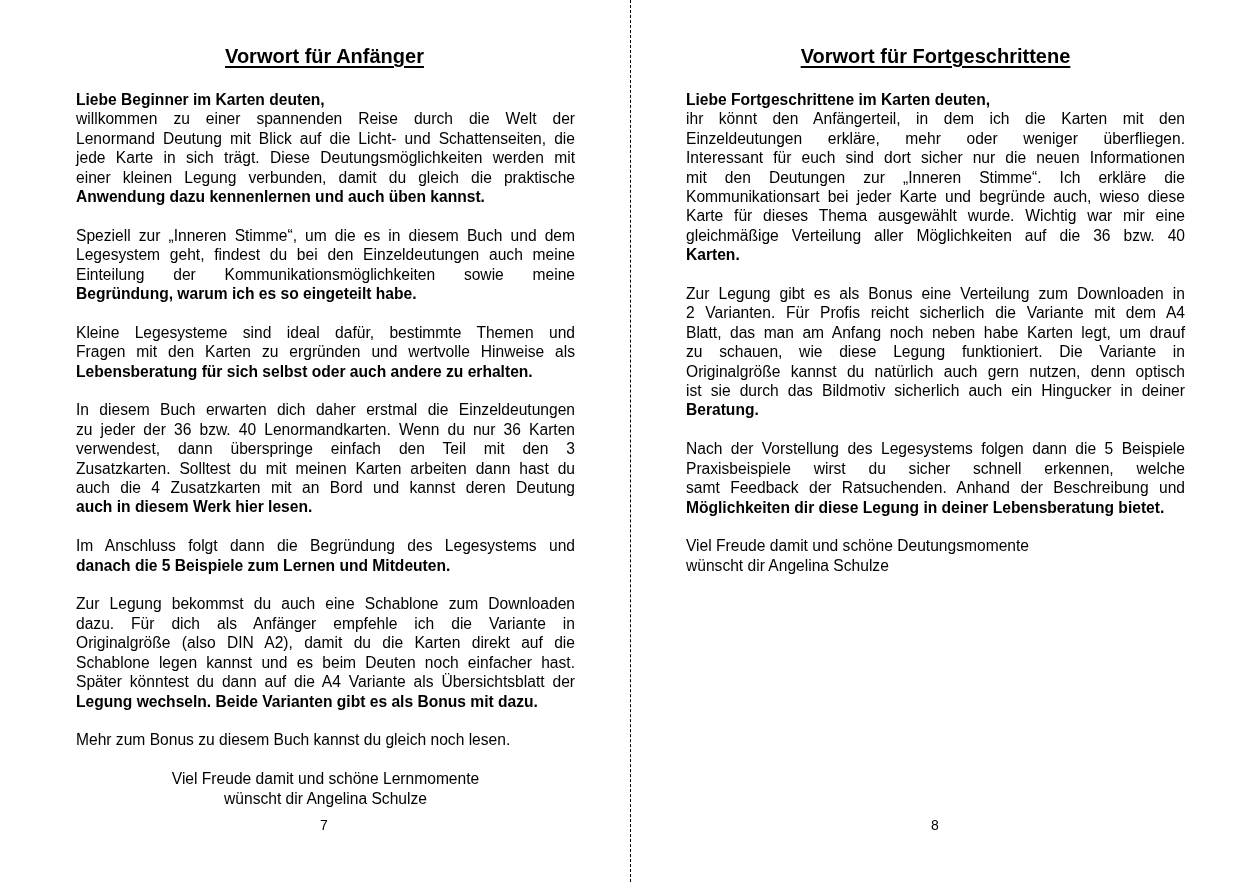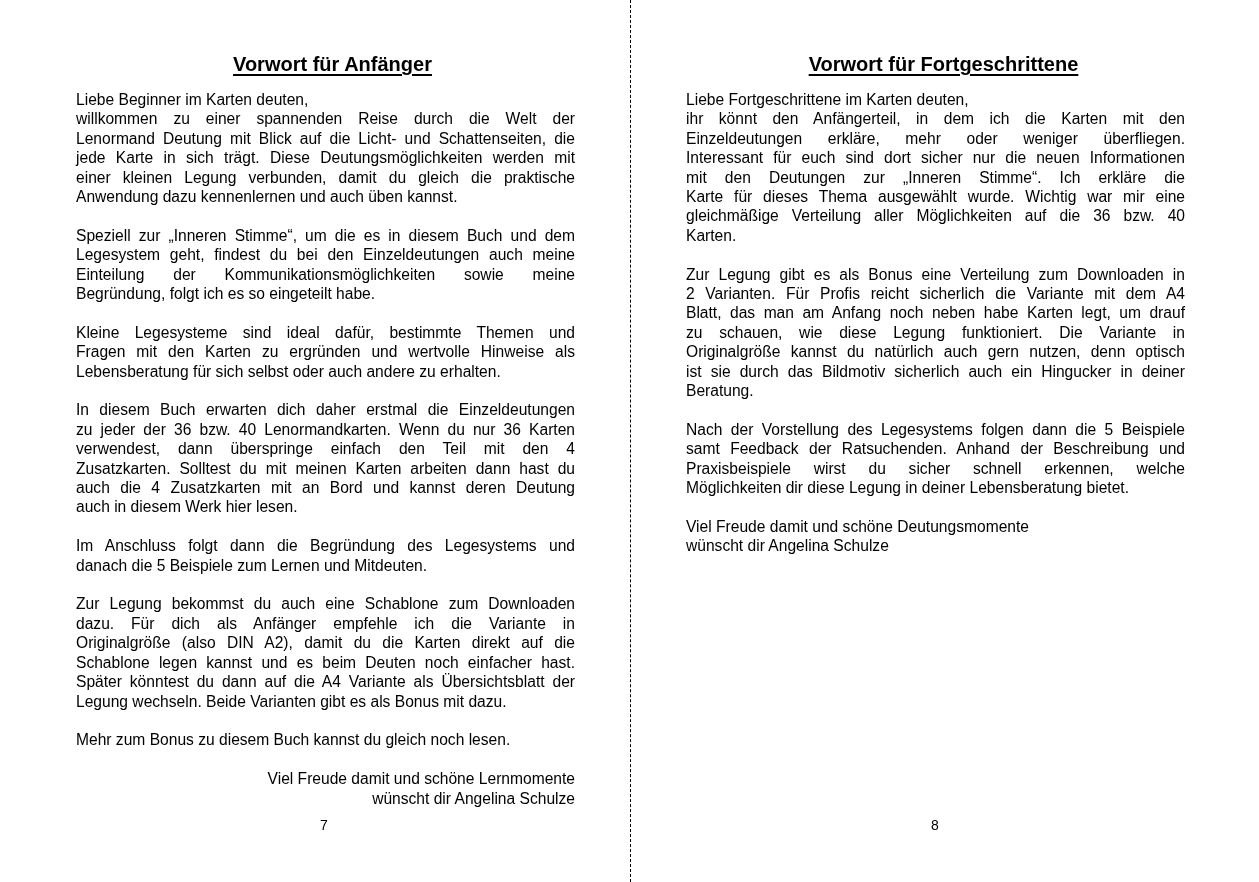--- a/index.html
+++ b/index.html
@@ -32,21 +32,21 @@
     }
     .title {
       position: absolute;
       top: 44px;
       left: 0;
       right: 0;
       text-align: center;
       font-weight: bold;
       font-size: 20px;
       line-height: 24px;
-      margin: 8px;
+      margin: 0;
     }
     .title span {
       text-decoration: underline;
       text-decoration-thickness: 2px;
       text-underline-offset: 3px;
     }
     .page-left .title { left: 75px; width: 499px; right: auto; }
     .page-right .title { left: 55px; width: 499px; right: auto; }
     .body {
       position: absolute;
@@ -63,20 +63,21 @@
     }
     .para .line {
       display: block;
     }
     .para.justify .line {
       text-align: justify;
       text-align-last: justify;
     }
     .para.justify .line.last {
       text-align-last: left;
+      font-weight: bold;
     }
     .page-num {
       position: absolute;
       top: 816px;
       font-size: 14px;
       line-height: 18px;
       width: 40px;
       text-align: center;
     }
     .page-left .page-num { left: 304px; }
@@ -93,86 +94,87 @@
         <span class="line">willkommen zu einer spannenden Reise durch die Welt der</span>
         <span class="line">Lenormand Deutung mit Blick auf die Licht- und Schattenseiten, die</span>
         <span class="line">jede Karte in sich trägt. Diese Deutungsmöglichkeiten werden mit</span>
         <span class="line">einer kleinen Legung verbunden, damit du gleich die praktische</span>
         <span class="line last">Anwendung dazu kennenlernen und auch üben kannst.</span>
       </p>
       <p class="para justify">
         <span class="line">Speziell zur „Inneren Stimme“, um die es in diesem Buch und dem</span>
         <span class="line">Legesystem geht, findest du bei den Einzeldeutungen auch meine</span>
         <span class="line">Einteilung der Kommunikationsmöglichkeiten sowie meine</span>
-        <span class="line last">Begründung, folgt ich es so eingeteilt habe.</span>
+        <span class="line last">Begründung, warum ich es so eingeteilt habe.</span>
       </p>
       <p class="para justify">
         <span class="line">Kleine Legesysteme sind ideal dafür, bestimmte Themen und</span>
         <span class="line">Fragen mit den Karten zu ergründen und wertvolle Hinweise als</span>
         <span class="line last">Lebensberatung für sich selbst oder auch andere zu erhalten.</span>
       </p>
       <p class="para justify">
         <span class="line">In diesem Buch erwarten dich daher erstmal die Einzeldeutungen</span>
         <span class="line">zu jeder der 36 bzw. 40 Lenormandkarten. Wenn du nur 36 Karten</span>
-        <span class="line">verwendest, dann überspringe einfach den Teil mit den 4</span>
+        <span class="line">verwendest, dann überspringe einfach den Teil mit den 3</span>
         <span class="line">Zusatzkarten. Solltest du mit meinen Karten arbeiten dann hast du</span>
         <span class="line">auch die 4 Zusatzkarten mit an Bord und kannst deren Deutung</span>
         <span class="line last">auch in diesem Werk hier lesen.</span>
       </p>
       <p class="para justify">
         <span class="line">Im Anschluss folgt dann die Begründung des Legesystems und</span>
         <span class="line last">danach die 5 Beispiele zum Lernen und Mitdeuten.</span>
       </p>
       <p class="para justify">
         <span class="line">Zur Legung bekommst du auch eine Schablone zum Downloaden</span>
         <span class="line">dazu. Für dich als Anfänger empfehle ich die Variante in</span>
         <span class="line">Originalgröße (also DIN A2), damit du die Karten direkt auf die</span>
         <span class="line">Schablone legen kannst und es beim Deuten noch einfacher hast.</span>
         <span class="line">Später könntest du dann auf die A4 Variante als Übersichtsblatt der</span>
         <span class="line last">Legung wechseln. Beide Varianten gibt es als Bonus mit dazu.</span>
       </p>
       <p class="para">
         <span class="line last">Mehr zum Bonus zu diesem Buch kannst du gleich noch lesen.</span>
       </p>
-      <p class="para" style="text-align: right;">
+      <p class="para" style="text-align: center;">
         <span class="line last">Viel Freude damit und schöne Lernmomente</span>
         <span class="line last">wünscht dir Angelina Schulze</span>
       </p>
     </div>
   <div class="page-num">7</div>
 </div>
 
 <div class="divider"></div>
 
 <div class="page page-right">
   <h1 class="title"><span>Vorwort für Fortgeschrittene</span></h1>
   <div class="body">
       <p class="para justify">
         <span class="line last">Liebe Fortgeschrittene im Karten deuten,</span>
         <span class="line">ihr könnt den Anfängerteil, in dem ich die Karten mit den</span>
         <span class="line">Einzeldeutungen erkläre, mehr oder weniger überfliegen.</span>
         <span class="line">Interessant für euch sind dort sicher nur die neuen Informationen</span>
         <span class="line">mit den Deutungen zur „Inneren Stimme“. Ich erkläre die</span>
+        <span class="line">Kommunikationsart bei jeder Karte und begründe auch, wieso diese</span>
         <span class="line">Karte für dieses Thema ausgewählt wurde. Wichtig war mir eine</span>
         <span class="line">gleichmäßige Verteilung aller Möglichkeiten auf die 36 bzw. 40</span>
         <span class="line last">Karten.</span>
       </p>
       <p class="para justify">
         <span class="line">Zur Legung gibt es als Bonus eine Verteilung zum Downloaden in</span>
         <span class="line">2 Varianten. Für Profis reicht sicherlich die Variante mit dem A4</span>
         <span class="line">Blatt, das man am Anfang noch neben habe Karten legt, um drauf</span>
         <span class="line">zu schauen, wie diese Legung funktioniert. Die Variante in</span>
         <span class="line">Originalgröße kannst du natürlich auch gern nutzen, denn optisch</span>
         <span class="line">ist sie durch das Bildmotiv sicherlich auch ein Hingucker in deiner</span>
         <span class="line last">Beratung.</span>
       </p>
       <p class="para justify">
         <span class="line">Nach der Vorstellung des Legesystems folgen dann die 5 Beispiele</span>
+        <span class="line">Praxisbeispiele wirst du sicher schnell erkennen, welche</span>
         <span class="line">samt Feedback der Ratsuchenden. Anhand der Beschreibung und</span>
-        <span class="line">Praxisbeispiele wirst du sicher schnell erkennen, welche</span>
         <span class="line last">Möglichkeiten dir diese Legung in deiner Lebensberatung bietet.</span>
       </p>
       <p class="para" style="text-align: left;">
         <span class="line last">Viel Freude damit und schöne Deutungsmomente</span>
         <span class="line last">wünscht dir Angelina Schulze</span>
       </p>
     </div>
   <div class="page-num">8</div>
 </div>
 

